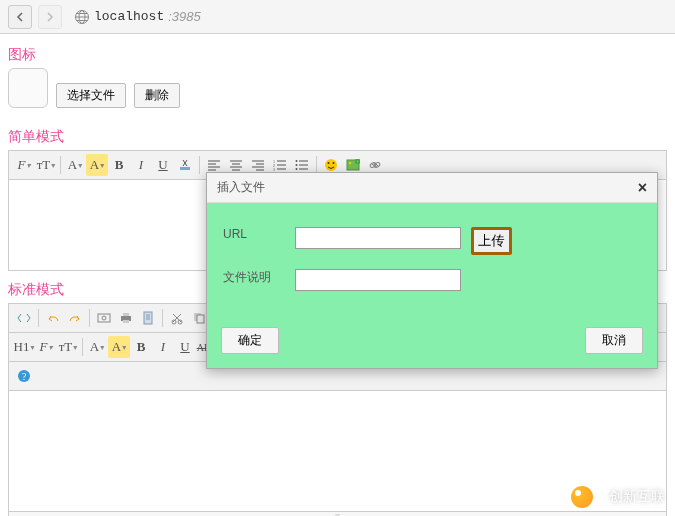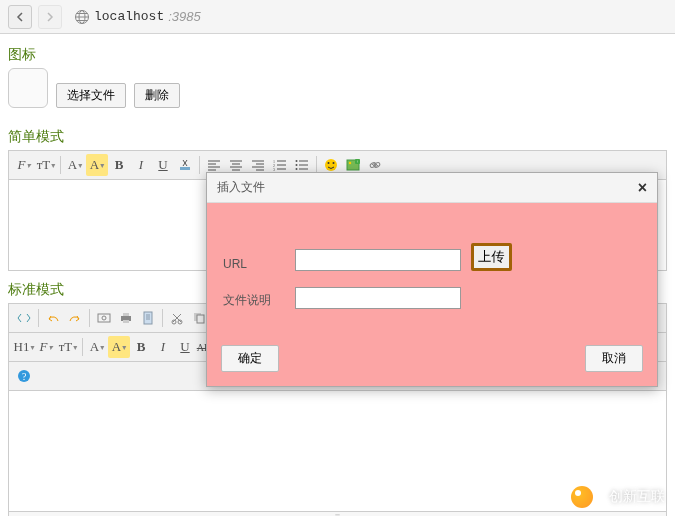--- a/index.html
+++ b/index.html
@@ -9,21 +9,21 @@
 .browser-bar { height: 34px; background: #f5f5f5; border-bottom: 1px solid #d4d4d4; display: flex; align-items: center; padding: 0 8px; gap: 6px; }
 .nav-btn { width: 24px; height: 24px; border: 1px solid #ccc; border-radius: 3px; background: #f0f0f0; display: flex; align-items: center; justify-content: center; color: #666; }
 .nav-btn.disabled { opacity: 0.4; }
 .globe { width: 16px; height: 16px; }
 .url-bar { display: flex; align-items: center; gap: 4px; padding: 3px 6px; }
 .url-host { color: #333; font-size: 13px; font-family: Liberation Mono, monospace; }
 .url-port { color: #999; font-size: 13px; font-style: italic; }
 
 
 .content { padding: 8px; }
-.section-title { font-size: 14px; color: #4d7c0f; margin: 4px 0; }
+.section-title { font-size: 14px; color: #ec4899; margin: 4px 0; }
 .icon-row { display: flex; align-items: flex-end; gap: 8px; margin-bottom: 20px; }
 .icon-placeholder { width: 40px; height: 40px; border: 1px solid #ccc; border-radius: 6px; background: #fafafa; }
 .btn { padding: 3px 10px; border: 1px solid #bbb; background: #f5f5f5; cursor: pointer; font-size: 12px; border-radius: 2px; }
 
 
 .editor { border: 1px solid #ccc; margin-top: 2px; }
 .toolbar { background: #f2f2f2; border-bottom: 1px solid #ccc; padding: 3px 4px; display: flex; flex-wrap: wrap; align-items: center; gap: 0; }
 .tb-item { width: 22px; height: 22px; display: flex; align-items: center; justify-content: center; color: #555; font-size: 13px; cursor: pointer; border-radius: 2px; font-family: Georgia, serif; }
 .tb-sep { width: 1px; height: 18px; background: #ccc; margin: 0 3px; }
 .tb-item.bold { font-weight: bold; }
@@ -31,25 +31,25 @@
 .tb-item.underline { text-decoration: underline; }
 .tb-dropdown::after { content: "▾"; font-size: 8px; margin-left: 1px; color: #888; }
 .tb-yellow { background: #ffe680; }
 .editor-body { min-height: 90px; background: #fff; }
 .editor-body.tall { min-height: 120px; }
 
 
 .editor2 .toolbar { flex-wrap: wrap; }
 
 
-.dialog { position: absolute; top: 172px; left: 206px; width: 452px; background: #fca5a5; border: 1px solid #aaa; box-shadow: 0 3px 12px rgba(0,0,0,0.3); z-index: 100; }
+.dialog { position: absolute; top: 172px; left: 206px; width: 452px; background: #86efac; border: 1px solid #aaa; box-shadow: 0 3px 12px rgba(0,0,0,0.3); z-index: 100; }
 .dialog-title { height: 30px; background: #f4f4f4; border-bottom: 1px solid #ddd; display: flex; align-items: center; justify-content: space-between; padding: 0 10px; font-size: 12px; color: #555; }
 .dialog-close { cursor: pointer; font-size: 16px; color: #333; font-weight: bold; }
 .dialog-body { padding: 24px 16px 12px; }
-.form-row { display: flex; align-items: flex-end; margin-bottom: 14px; margin-top: 16px; }
+.form-row { display: flex; align-items: flex-start; margin-bottom: 14px; }
 .form-label { width: 72px; color: #555; }
 .form-input { width: 166px; height: 22px; border: 1px solid #999; padding: 0 4px; }
 .upload-btn { margin-left: 10px; padding: 2px 4px; border: 3px solid #a16207; background: #f0f0f0; cursor: pointer; border-radius: 2px; }
 .dialog-footer { display: flex; justify-content: space-between; gap: 14px; padding: 10px 14px 14px; }
 
 
 .watermark { position: absolute; bottom: 8px; right: 10px; font-size: 14px; color: #fff; text-shadow: 0 0 4px #999; display: flex; align-items: center; gap: 16px; opacity: 0.85; }
 .wm-logo { width: 22px; height: 22px; border-radius: 50%; background: radial-gradient(circle at 35% 35%, #ffb300, #ff8800); position: relative; }
 .wm-logo::after { content: ""; position: absolute; top: 4px; left: 4px; width: 6px; height: 6px; background: #fff; border-radius: 50%; }
 

